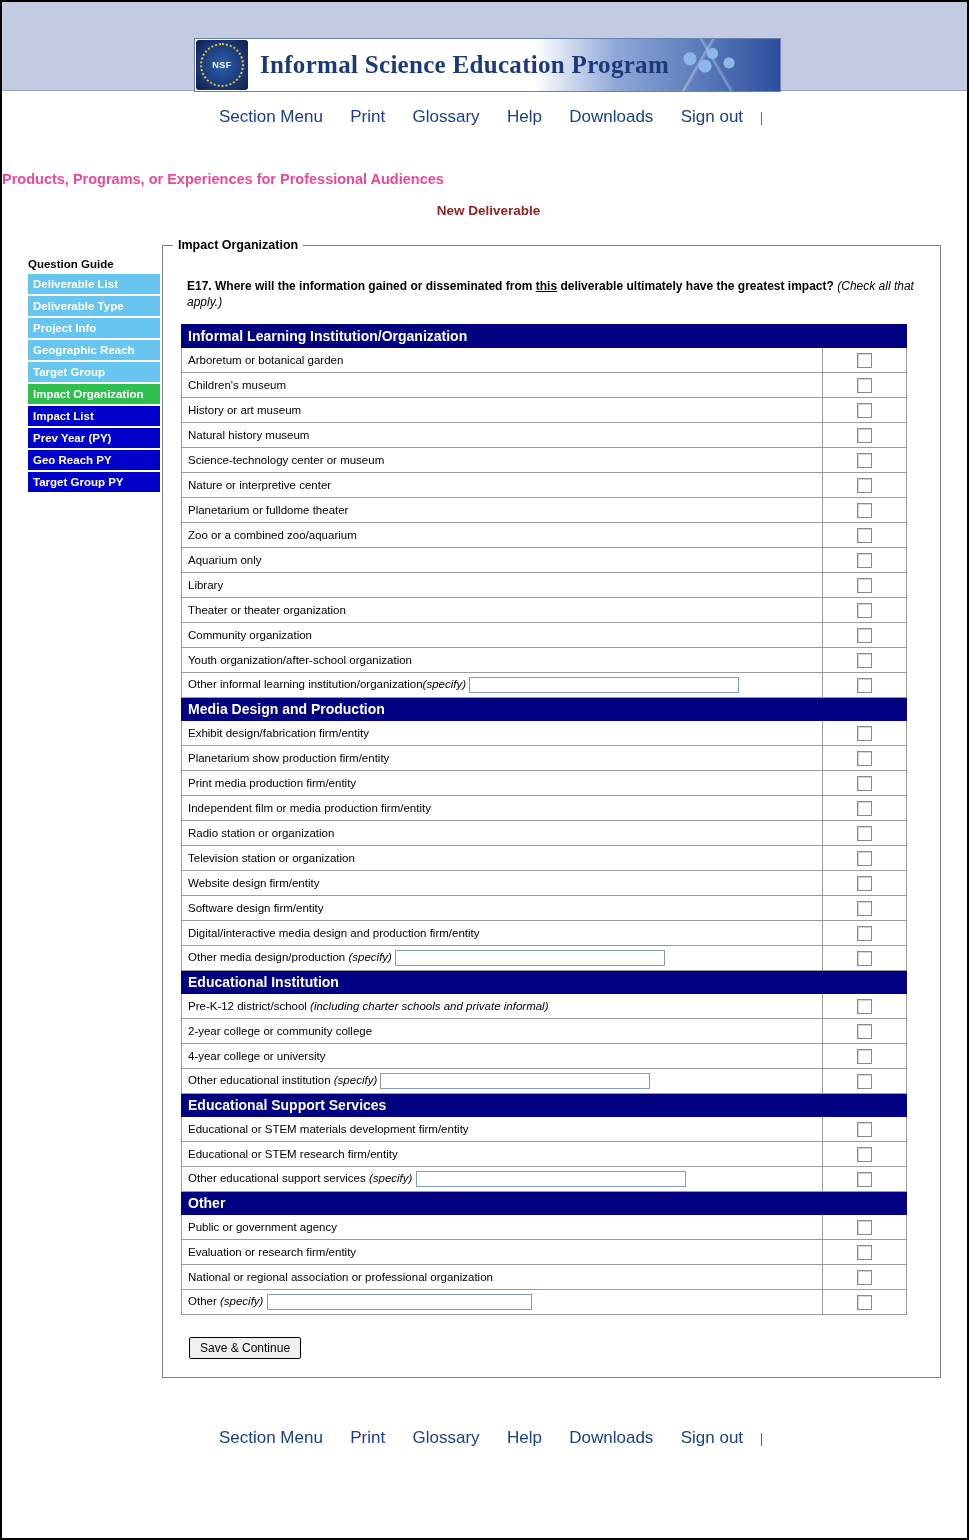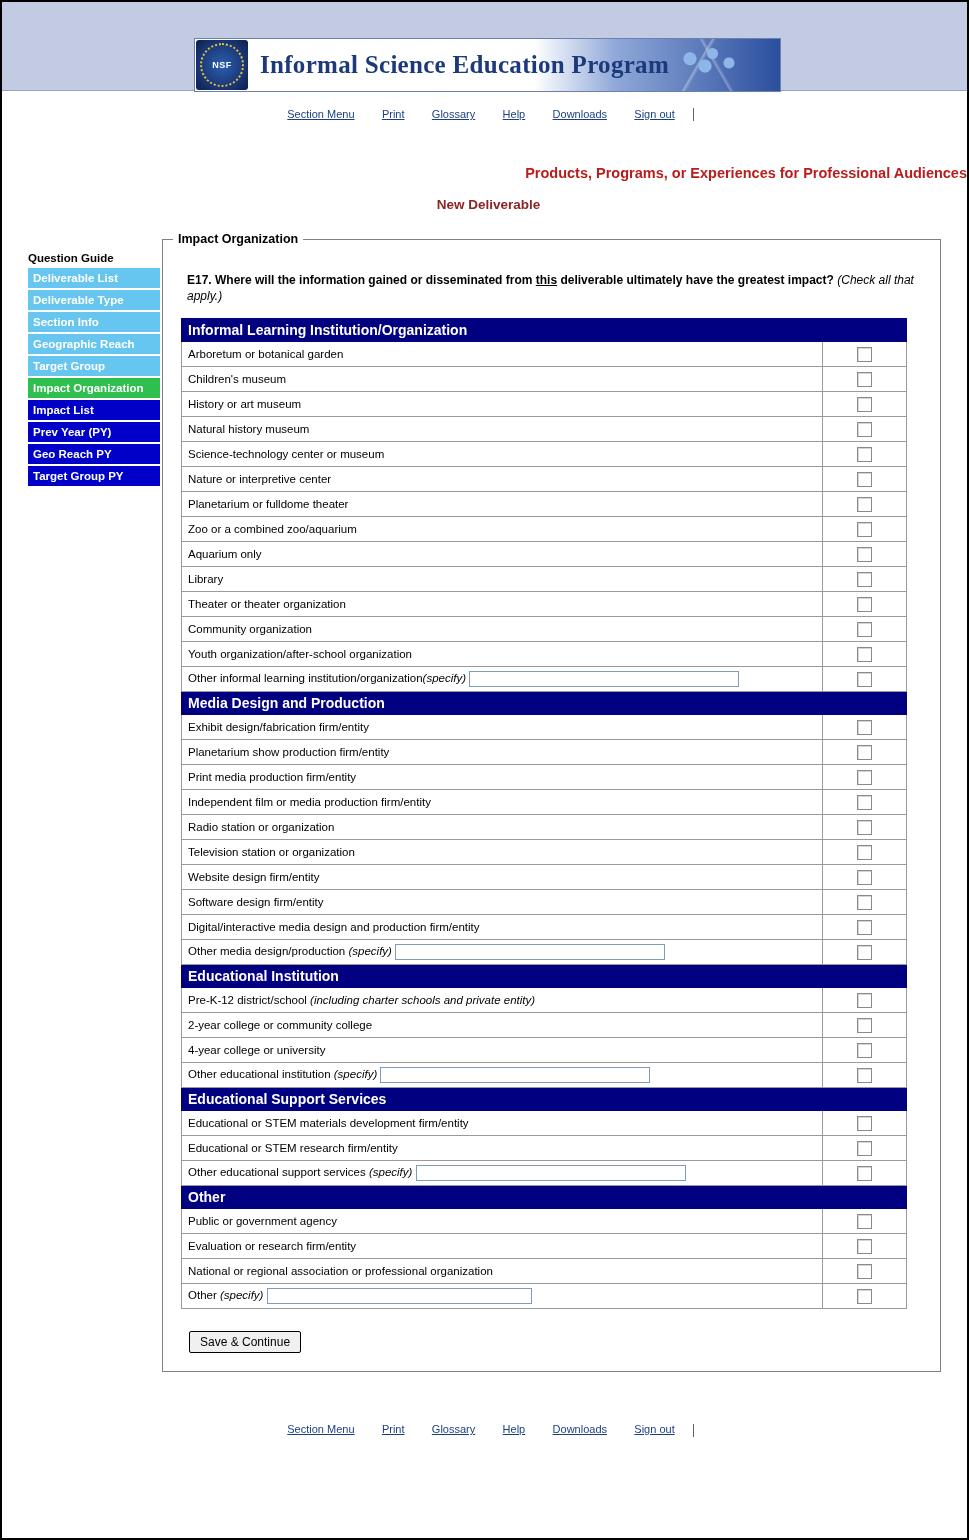--- a/index.html
+++ b/index.html
@@ -91,38 +91,37 @@
       linear-gradient(60deg, transparent 55%, rgba(255,255,255,.3) 56%, transparent 58%);
   }
   
   .navlinks {
     text-align: center;
     padding-top: 16px;
     padding-bottom: 4px;
   }
   .navlinks a {
     color: #1b3f86;
-    font-size: 11px;
-    text-decoration: underline;
+    font-size: 17px;
     margin: 8px 12px;
     cursor: pointer;
   }
   .navlinks .sep {
     display: inline-block;
     border-left: 1px solid #666;
     height: 13px;
     vertical-align: middle;
     margin-left: 6px;
   }
   
   .page-title {
-    text-align: right;
+    text-align: left;
     font-size: 14.5px;
     font-weight: bold;
-    color: #b91c1c;
+    color: #ec4899;
     margin-top: 40px;
   }
   .page-subtitle {
     text-align: center;
     font-size: 13.5px;
     font-weight: bold;
     color: #8b2424;
     margin-top: 16px;
     margin-left: 8px;
   }
@@ -272,21 +271,21 @@
 
   <div class="page-title">Products, Programs, or Experiences for Professional Audiences</div>
   <div class="page-subtitle">New Deliverable</div>
 
   <div class="body-wrap">
 
     <div class="sidebar">
       <div class="qg-title">Question Guide</div>
       <div class="qg-item qg-lightblue"><span>Deliverable List</span></div>
       <div class="qg-item qg-lightblue"><span>Deliverable Type</span></div>
-      <div class="qg-item qg-lightblue"><span>Section Info</span></div>
+      <div class="qg-item qg-lightblue"><span>Project Info</span></div>
       <div class="qg-item qg-lightblue"><span>Geographic Reach</span></div>
       <div class="qg-item qg-lightblue"><span>Target Group</span></div>
       <div class="qg-item qg-green"><span>Impact Organization</span></div>
       <div class="qg-item qg-navy"><span>Impact List</span></div>
       <div class="qg-item qg-navy"><span>Prev Year (PY)</span></div>
       <div class="qg-item qg-navy"><span>Geo Reach PY</span></div>
       <div class="qg-item qg-navy"><span>Target Group PY</span></div>
     </div>
 
     <div class="content">
@@ -413,21 +412,21 @@
               <td class="label-cell"><span>Other media design/production </span><i>(specify)</i>
                 <input class="spec" type="text" style="width: 270px;" value="">
               </td>
               <td class="check-cell"><span class="cb"></span></td>
             </tr>
 
             <tr class="group-row">
                 <td colspan="2">Educational Institution</td>
               </tr>
             <tr>
-                <td class="label-cell"><span>Pre-K-12 district/school </span><i>(including charter schools and private entity)</i></td>
+                <td class="label-cell"><span>Pre-K-12 district/school </span><i>(including charter schools and private informal)</i></td>
                 <td class="check-cell"><span class="cb"></span></td>
               </tr>
             <tr>
                 <td class="label-cell">2-year college or community college</td>
                 <td class="check-cell"><span class="cb"></span></td>
               </tr>
             <tr>
                 <td class="label-cell">4-year college or university</td>
                 <td class="check-cell"><span class="cb"></span></td>
               </tr>

